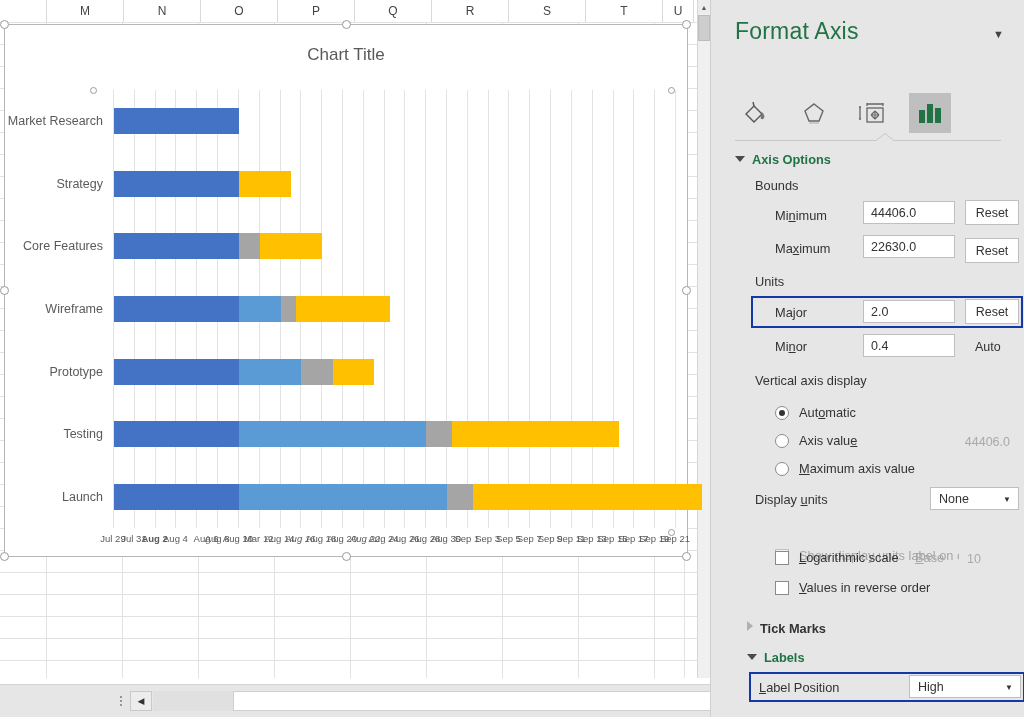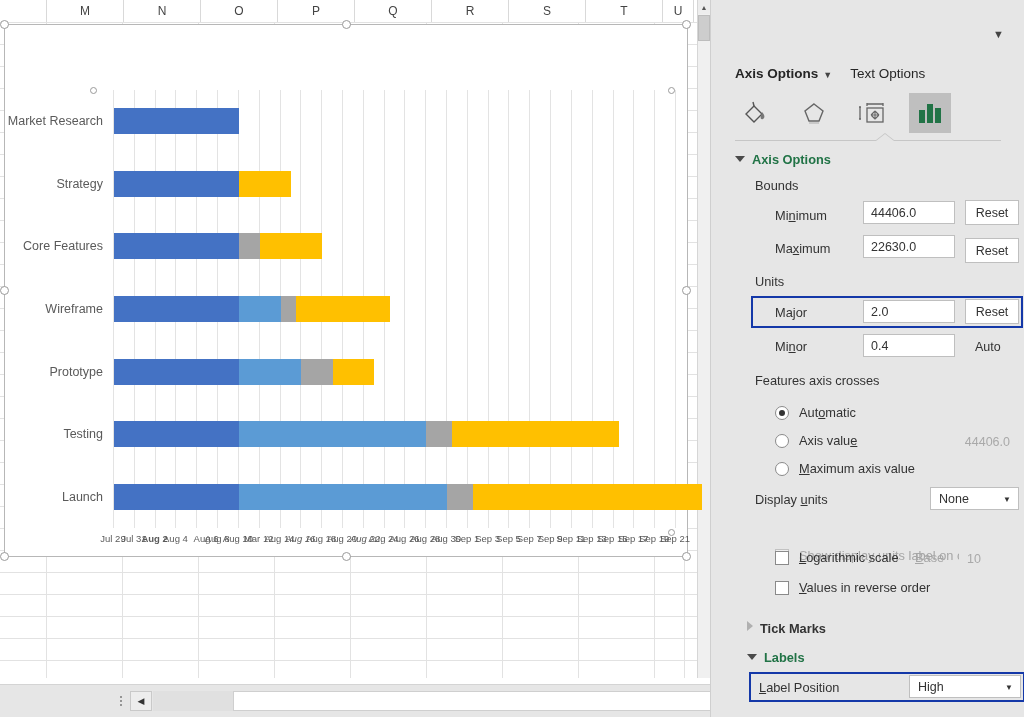--- a/index.html
+++ b/index.html
@@ -164,20 +164,21 @@
         <div class="gc" style="left: 654px;"></div>
         <div class="gc" style="left: 684px;"></div>
       </div>
 
     <div id="vscroll">
       <div class="sbtn">▲</div>
       <div class="sthumb"></div>
     </div>
 
     <div id="chart">
+      <div id="chartTitle">Chart Title</div>
 
       <div id="plot">
         <div class="axisline"></div>
       <div class="vline" style="left: 0px;"></div>
           <div class="vline" style="left: 20.8148px;"></div>
           <div class="vline" style="left: 41.6296px;"></div>
           <div class="vline" style="left: 62.4444px;"></div>
           <div class="vline" style="left: 83.2593px;"></div>
           <div class="vline" style="left: 104.074px;"></div>
           <div class="vline" style="left: 124.889px;"></div>
@@ -301,28 +302,23 @@
       <div class="harrow">◀</div>
       <div class="htrack">
         <div class="hthumb"></div>
       </div>
       <div class="harrow">▶</div>
     </div>
   </div>
 
   <div id="pane">
 
+    <div id="paneTitle">Format Axis</div>
     <div id="paneClose">▼</div>
 
-    <div class="optrow">
-      <div>
-        <span class="opttab active">Axis Options</span><span class="caretsm">▼</span>
-      </div>
-      <div class="opttab">Text Options</div>
-    </div>
 
     <div id="iconrow">
       <div class="ibtn">
         <svg width="28" height="28" viewBox="0 0 28 28">
           <g fill="none" stroke="#555" stroke-width="1.4">
             <path d="M4 15 L12 7 L20 15 L12 23 Z"></path>
             <path d="M12 7 L11 3"></path>
           </g>
           <path d="M20 13 c3 3 3 6 1 7 c-2 1 -3 -1 -2 -3 z" fill="#777"></path>
         </svg>
@@ -374,21 +370,21 @@
 
     <div class="hilite" style="left:40px;top:296px;width:272px;height:32px;"></div>
     <div class="lbl" style="left:64px;top:305px;">Ma<u>j</u>or</div>
     <div class="tbox" style="left:152px;top:300px;width:92px;">2.0</div>
     <div class="rbtn" style="left:254px;top:299px;width:54px;">Reset</div>
 
     <div class="lbl" style="left:64px;top:339px;">Mi<u>n</u>or</div>
     <div class="tbox" style="left:152px;top:334px;width:92px;">0.4</div>
     <div class="plain" style="left:264px;top:340px;">Auto</div>
 
-    <div class="lbl" style="left:44px;top:373px;">Features axis crosses</div>
+    <div class="lbl" style="left:44px;top:373px;">Vertical axis display</div>
 
     <div class="radio" style="left:64px;top:406px;">
         <span class="dot"></span>
       </div>
     <div class="lbl" style="left:88px;top:405px;">Aut<u>o</u>matic</div>
 
     <div class="radio" style="left:64px;top:434px;"></div>
     <div class="lbl" style="left:88px;top:433px;">Axis valu<u>e</u></div>
     <div class="tbox dim" style="left:216px;top:430px;width:92px;justify-content:flex-end;padding-right:8px;">44406.0</div>
 

